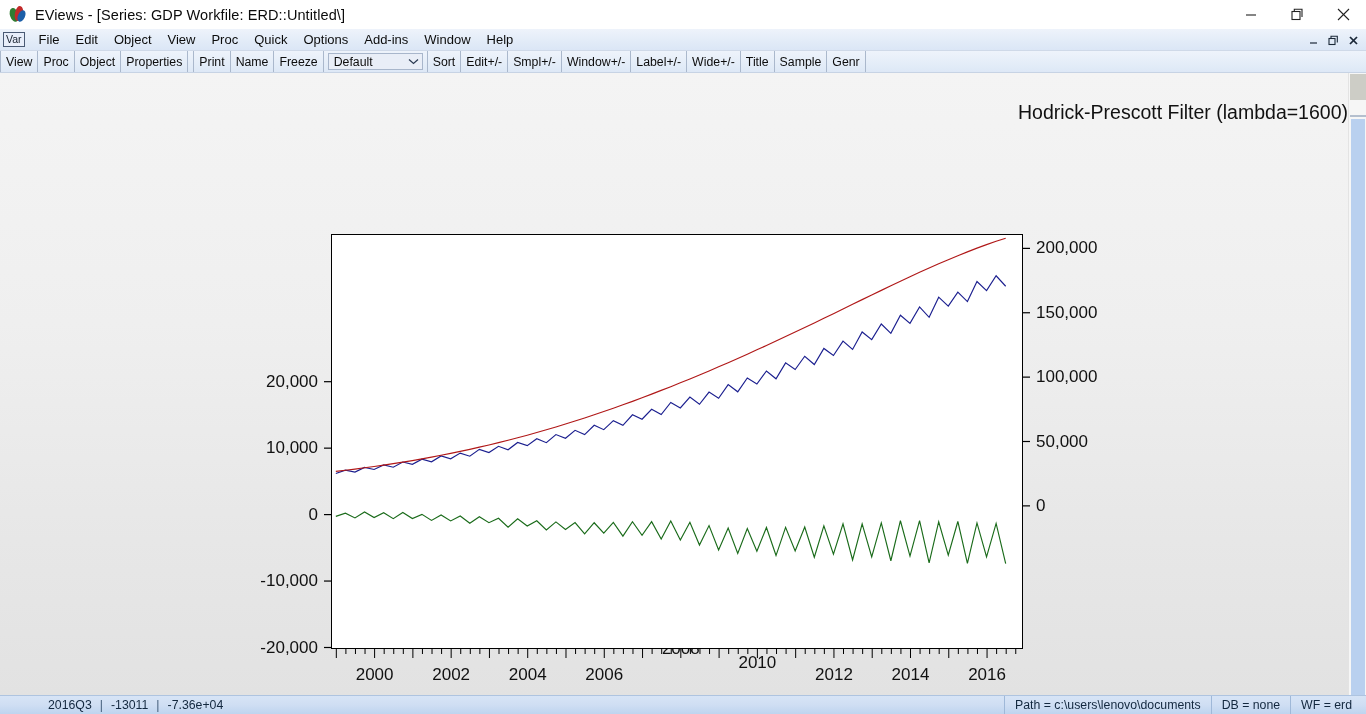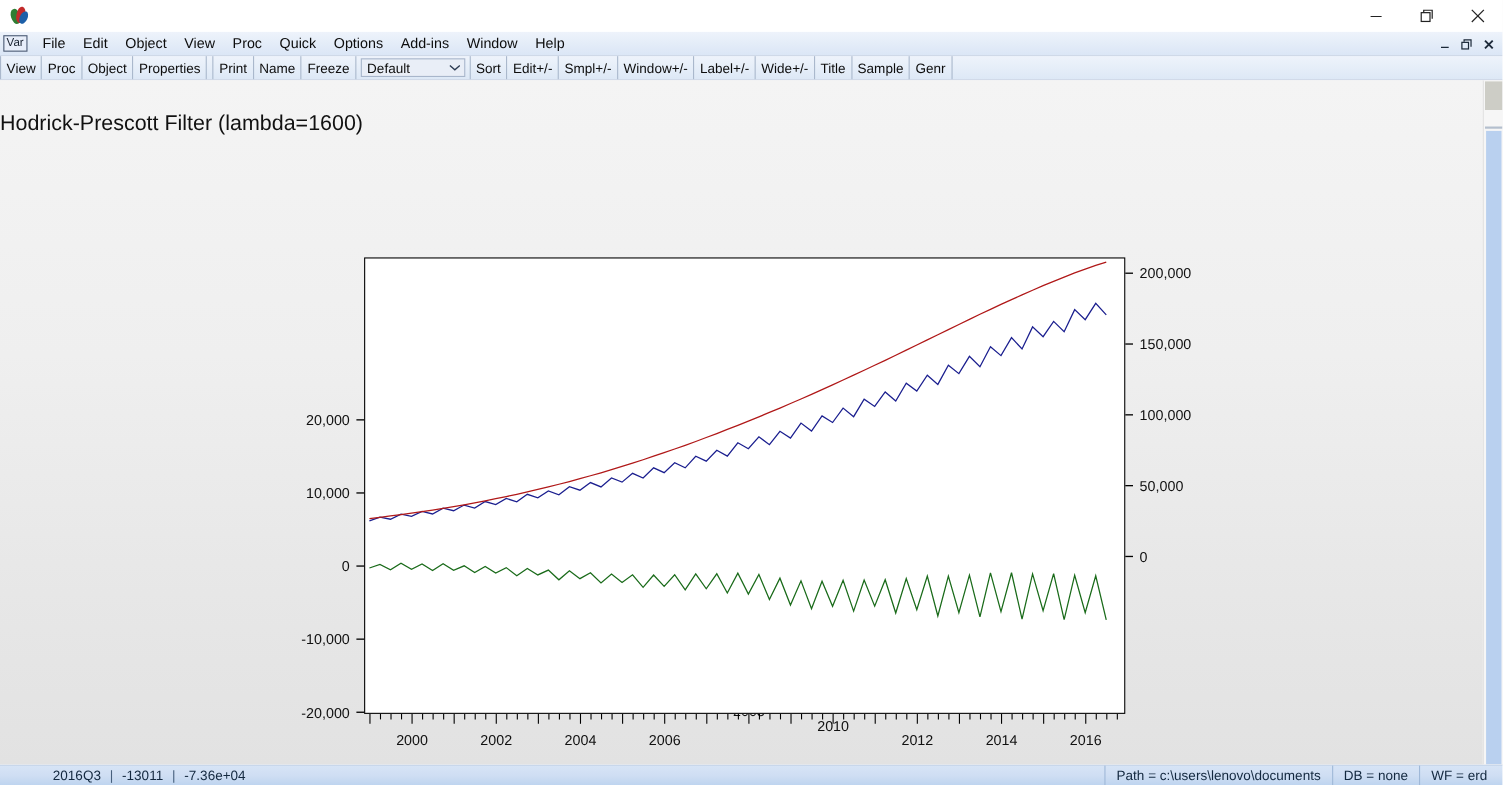--- a/index.html
+++ b/index.html
@@ -128,35 +128,35 @@
     overflow: hidden;
   }
   .chart-panel {
     position: absolute;
     left: 0; top: 0; right: 18px; bottom: 0;
     background: linear-gradient(to bottom, #f4f4f4 0%, #efefef 40%, #e7e7e7 75%, #e2e2e2 100%);
   }
   .chart-title {
     position: absolute;
     left: 0; right: 0; top: 28px;
-    text-align: left;
+    text-align: right;
     font-size: 19.5px; color: #111;
   }
   .plot-frame {
     position: absolute;
     left: 331px; top: 161px;
     width: 692px; height: 415px;
     background: #ffffff;
     border: 1.5px solid #000;
   }
   .plot-svg { position: absolute; left: 0; top: 0; }
 
   .axis-label {
     position: absolute;
-    font-size: 13px; color: #111;
+    font-size: 17px; color: #111;
     white-space: nowrap;
   }
   .axis-label.left { text-align: right; transform: translateY(-50%); }
   .axis-label.right { text-align: left; transform: translateY(-50%); }
   .axis-label.bottom { transform: translateX(-50%); }
 
   
   .vscroll {
     position: absolute; right: 0; top: 0; bottom: 0;
     width: 18px;
@@ -202,20 +202,21 @@
 <body>
 
 <div class="app-window">
 
   <div class="titlebar">
     <div class="app-icon">
       <div class="blob-a"></div>
         <div class="blob-b"></div>
         <div class="blob-c"></div>
     </div>
+    <div class="title-text">EViews - [Series: GDP   Workfile: ERD::Untitled\]</div>
     <div class="win-buttons">
       <div class="win-btn">
         <svg width="12" height="12" viewBox="0 0 12 12">
             <line x1="1" y1="6" x2="11" y2="6" stroke="#222" stroke-width="1.1"></line>
           </svg>
       </div>
       <div class="win-btn">
         <svg width="13" height="13" viewBox="0 0 13 13">
           <rect x="1" y="3.5" width="8" height="8" fill="none" stroke="#222" stroke-width="1.1"></rect>
           <polyline points="3.3,3.3 3.3,1.3 11,1.3 11,9" fill="none" stroke="#222" stroke-width="1.1"></polyline>

